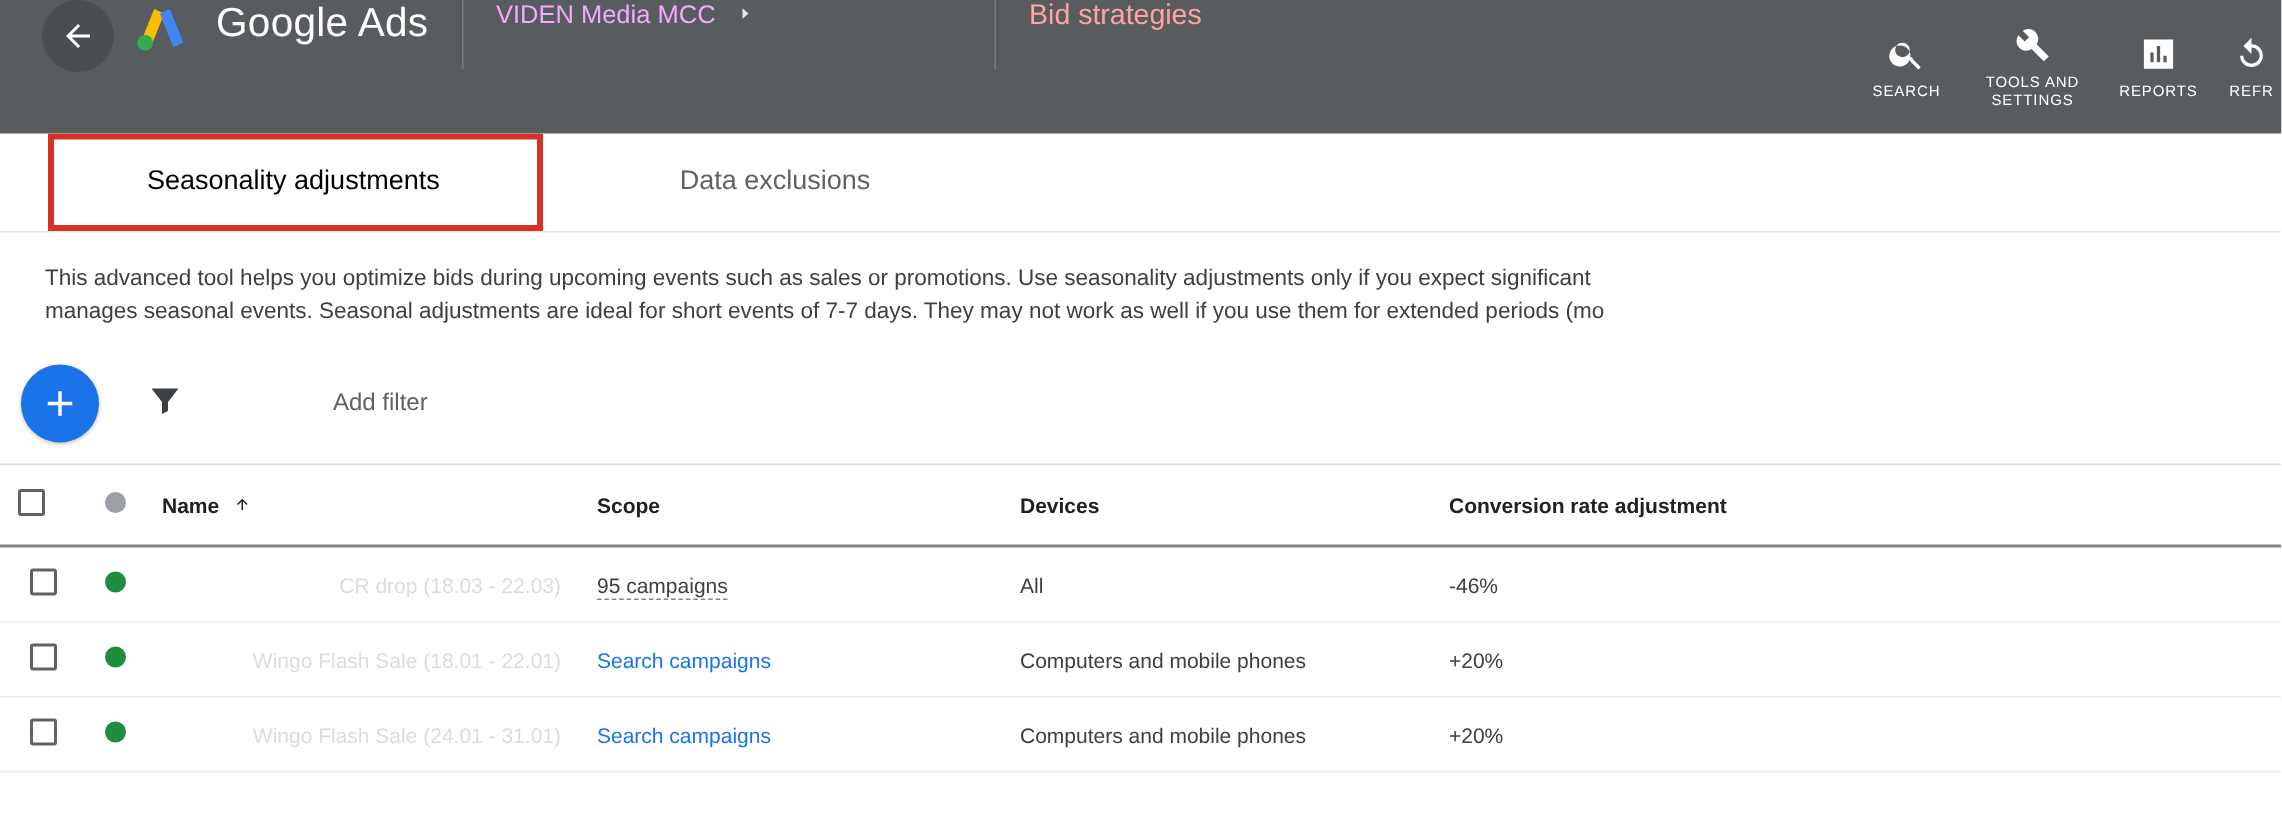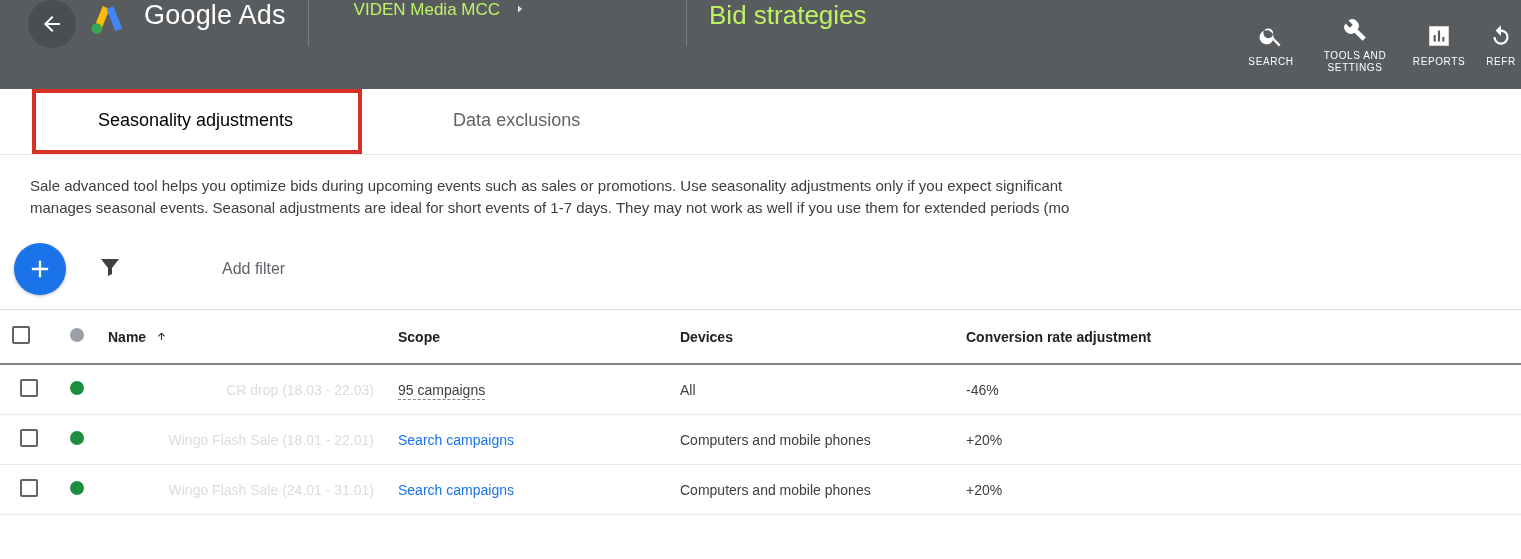--- a/index.html
+++ b/index.html
@@ -6,23 +6,23 @@
   html, body { margin: 0; padding: 0; font-family: Arial, "Helvetica Neue", sans-serif; background: #fff; color: #3c4043; }
   .app { width: 1521px; height: 559px; overflow: hidden; position: relative; }
 
   
   .topbar { display: flex; align-items: flex-start; background: #595c5f; height: 89px; color: #fff; position: relative; }
   .back-circle { width: 48px; height: 48px; border-radius: 50%; background: #4b4e51; display: flex; align-items: center; justify-content: center; margin-left: 28px; cursor: pointer; }
   .logo-wrap { display: flex; align-items: center; margin-left: 14px; }
   .logo-wrap .ga-logo { width: 36px; height: 36px; }
   .brand { font-size: 27px; font-weight: 400; color: #fff; margin-left: 18px; letter-spacing: 0.2px; }
   .vline { width: 1px; height: 46px; background: #7a7d80; margin: 0 22px; }
-  .breadcrumb { display: flex; align-items: center; font-size: 17px; color: #bef264; cursor: pointer; margin-left: 23px; }
+  .breadcrumb { display: flex; align-items: center; font-size: 17px; color: #f0abfc; cursor: pointer; }
   .breadcrumb .chev { margin-left: 14px; opacity: 0.85; }
-  .page-title { font-size: 26px; font-weight: 400; color: #bef264; }
+  .page-title { font-size: 19px; font-weight: 400; color: #fca5a5; }
 
   .top-actions { position: absolute; right: 0; top: 0; height: 89px; display: flex; align-items: center; }
   .action { width: 84px; text-align: center; cursor: pointer; color: #fff; }
   .action.narrow { width: 40px; }
   .action .ico { display: flex; justify-content: center; align-items: center; height: 28px; }
   .action .lbl { font-size: 10px; letter-spacing: 0.6px; margin-top: 6px; line-height: 12px; }
   .action svg { fill: #fff; }
 
   
   .split { display: flex; height: calc(559px - 89px); }
@@ -141,22 +141,22 @@
         <div class="subtab selected" style="margin-left:38px">
           <span>Seasonality adjustments</span>
         </div>
         <div class="subtab" style="padding-left:100px">
           <span>Data exclusions</span>
         </div>
         <div class="tab-hl"></div>
       </div>
 
       <div class="desc">
-        <div>Sale advanced tool helps you optimize bids during upcoming events such as sales or promotions. Use seasonality adjustments only if you expect significant</div>
-        <div>manages seasonal events. Seasonal adjustments are ideal for short events of 1-7 days. They may not work as well if you use them for extended periods (mo</div>
+        <div>This advanced tool helps you optimize bids during upcoming events such as sales or promotions. Use seasonality adjustments only if you expect significant</div>
+        <div>manages seasonal events. Seasonal adjustments are ideal for short events of 7-7 days. They may not work as well if you use them for extended periods (mo</div>
       </div>
 
       <div class="toolbar">
         <div class="fab">
           <svg width="28" height="28" viewBox="0 0 24 24">
               <path fill="#fff" d="M19 13h-6v6h-2v-6H5v-2h6V5h2v6h6z"></path>
             </svg>
         </div>
         <div class="filter-ico">
           <svg width="24" height="24" viewBox="0 0 24 24">

